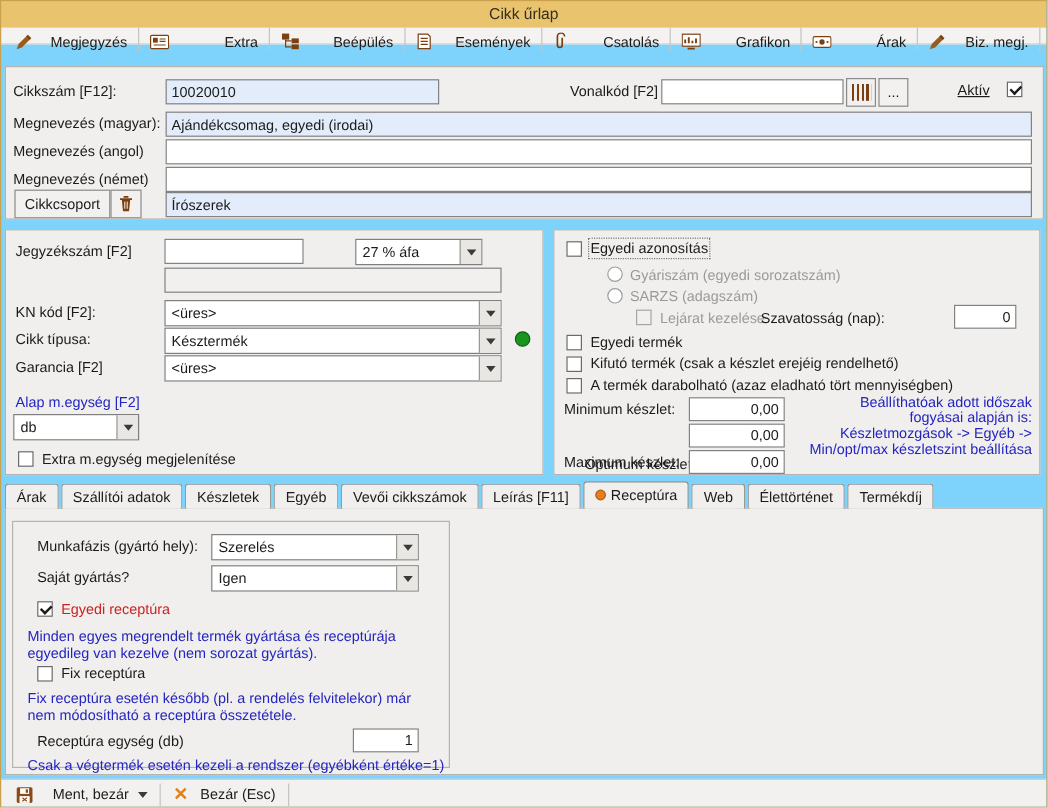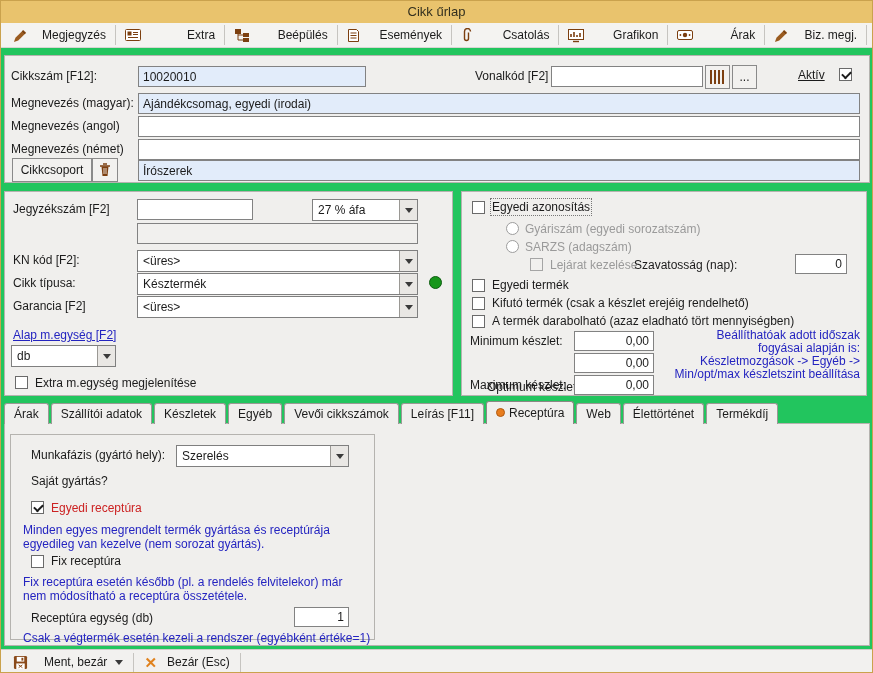--- a/index.html
+++ b/index.html
@@ -1,24 +1,24 @@
 <!DOCTYPE html>
 <html><head>
 <meta charset="utf-8">
 <style>
   * { box-sizing: border-box; }
   html,body { margin:0; padding:0; }
   body { font-family:"Liberation Sans", sans-serif; font-size:12px; color:#1b1b1b; background:#fff; }
-  #window { position:relative; width:873px; height:673px; background:#22c55e; overflow:hidden; border:1px solid #caa24d; }
+  #window { position:relative; width:873px; height:673px; background:#7dd3fc; overflow:hidden; border:1px solid #caa24d; }
 
   
   .titlebar { position:absolute; left:0; top:0; width:100%; height:22px; background:#e9c36d; text-align:center; line-height:22px; font-size:13px; color:#33301f; }
 
   
-  .toolbar { position:absolute; left:0; top:22px; width:100%; height:14px; background:#f4f3f1; border-bottom:1px solid #d8d6d2; display:flex; align-items:center; padding:12px 4px; }
+  .toolbar { position:absolute; left:0; top:22px; width:100%; height:14px; background:#f4f3f1; border-bottom:1px solid #d8d6d2; display:flex; align-items:flex-start; padding:0 4px; }
   .tb-item { display:flex; align-items:center; justify-content:space-between; height:23px; padding:0 8px; cursor:default; }
   .tb-item .tb-label { margin-left:14px; white-space:nowrap; }
   .tb-sep { width:1px; height:20px; background:#c6c4c0; margin:0 1px; }
 
   .panel { position:absolute; background:#f0efed; border:1px solid #b5b3af; }
 
   .lbl { position:absolute; white-space:nowrap; }
   .inp { position:absolute; height:21px; border:1px solid #828282; background:#fff; font-family:inherit; font-size:12px; padding:1px 4px; color:#1b1b1b; }
   .inp.blue { background:#e2ecfa; }
   .inp.gray { background:#f1f0ee; }
@@ -33,21 +33,21 @@
   .arrow-down { width:0; height:0; border-left:4px solid transparent; border-right:4px solid transparent; border-top:5px solid #3a3a3a; }
 
   
   .cb { position:absolute; width:13px; height:13px; border:1px solid #6a6a6a; background:#fff; }
   .cb.checked::after { content:""; position:absolute; left:2px; top:2px; width:7px; height:4px; border-left:2px solid #1c1c1c; border-bottom:2px solid #1c1c1c; transform:rotate(-45deg); }
   .cb.disabled { border-color:#a5a5a5; background:#f1f0ee; }
   .radio { position:absolute; width:13px; height:13px; border:1px solid #9d9d9d; border-radius:50%; background:#fff; }
   .dis-label { color:#9a9a9a; }
   .dotted { outline:1px dotted #777; outline-offset:1px; }
 
-  .blue-link { color:#2424c0; text-decoration:underline; }
+  .blue-link { color:#2424c0; }
   .red-text { color:#cc2222; }
 
   .green-dot { position:absolute; width:13px; height:13px; border-radius:50%; background:#17961b; border:1px solid #0e5d11; }
   .orange-dot { display:inline-block; width:9px; height:9px; border-radius:50%; background:#e87d1e; border:1px solid #b15a10; margin-right:4px; }
 
   
   .tabbar { position:absolute; left:3px; top:400px; height:23px; display:flex; z-index:3; }
   .tab { height:21px; margin-top:2px; padding:3px 9px 0 9px; border:1px solid #9a9894; border-bottom:none; border-radius:3px 3px 0 0; background:#f0efed; margin-right:2px; white-space:nowrap; cursor:default; }
   .tab.active { height:23px; margin-top:0; padding-top:4px; z-index:4; border-color:#8a8884; }
 
@@ -207,21 +207,21 @@
           </svg>
         </span>
     </div>
     <input class="inp blue" style="left: 133px; top: 104px; width: 722px;" value="Írószerek">
   </div>
 
   <div class="panel" style="left:3px; top:190px; width:449px; height:205px;">
     <span class="lbl" style="left:8px; top:10px;">Jegyzékszám [F2]</span>
     <input class="inp" style="left: 132px; top: 7px; width: 116px;" value="">
     <span class="lbl" style="left:281px; top:10px;margin-left:47px;">Áfa:</span>
-    <div class="combo" style="left:307px; top:7px; width:106px;">
+    <div class="combo" style="left:291px; top:7px; width:106px;">
       <span class="val">27 % áfa</span>
       <span class="drop">
           <span class="arrow-down"></span>
         </span>
     </div>
     <input class="inp gray" style="left: 132px; top: 31px; width: 281px;" readonly="">
 
     <span class="lbl" style="left:8px; top:61px;">KN kód [F2]:</span>
     <div class="combo" style="left:132px; top:58px; width:281px;">
       <span class="val">&lt;üres&gt;</span>
@@ -310,20 +310,26 @@
 
     <div class="panel" style="left:5px; top:10px; width:365px; height:206px;">
       <span class="lbl" style="left:20px; top:13px;">Munkafázis (gyártó hely):</span>
       <div class="combo" style="left:165px; top:10px; width:173px;">
         <span class="val">Szerelés</span>
         <span class="drop">
             <span class="arrow-down"></span>
           </span>
       </div>
       <span class="lbl" style="left:20px; top:39px;">Saját gyártás?</span>
+      <div class="combo" style="left:165px; top:36px; width:173px;">
+        <span class="val">Igen</span>
+        <span class="drop">
+            <span class="arrow-down"></span>
+          </span>
+      </div>
 
       <span class="cb checked" style="left:20px; top:66px;"></span>
       <span class="lbl red-text" style="left:40px; top:66px;">Egyedi receptúra</span>
       <div class="hint-block" style="left:12px; top:88px; width:345px; line-height:14px;">Minden egyes megrendelt termék gyártása és receptúrája egyedileg van kezelve (nem sorozat gyártás).</div>
 
       <span class="cb" style="left:20px; top:120px;"></span>
       <span class="lbl" style="left:40px; top:119px;">Fix receptúra</span>
       <div class="hint-block" style="left:12px; top:140px; width:345px; line-height:14px;">Fix receptúra esetén később (pl. a rendelés felvitelekor) már nem módosítható a receptúra összetétele.</div>
 
       <span class="lbl" style="left:20px; top:176px;">Receptúra egység (db)</span>

